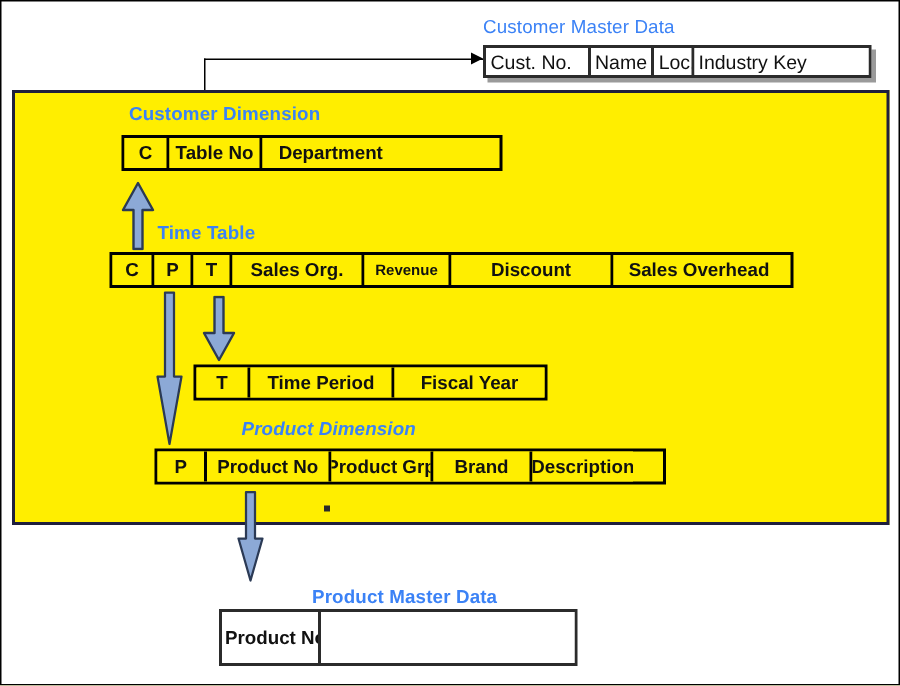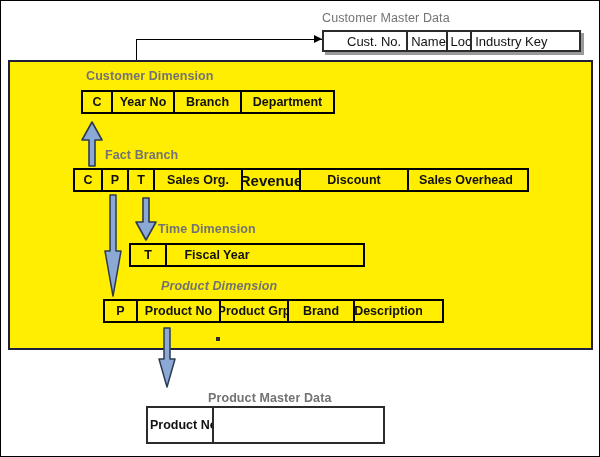--- a/index.html
+++ b/index.html
@@ -28,21 +28,21 @@
     background: #ffee00;
     border: 2px solid #1f1f3d;
     box-sizing: border-box;
   }
 
   
   .caption {
     position: absolute;
     font-weight: bold;
     font-size: 12.5px;
-    color: #737373;
+    color: #3b82f6;
     white-space: nowrap;
     letter-spacing: 0.1px;
   }
 
   
   .row {
     position: absolute;
     display: flex;
     box-sizing: border-box;
     border: 2px solid #000000;
@@ -84,21 +84,20 @@
     padding-left: 3px;
   }
   .master .cell:last-child { border-right: none; }
 
   #customer-master-table {
     left: 321px;
     top: 29px;
     width: 259px;
     height: 22px;
     box-shadow: 3px 3px 0 0 #9a9a9a;
-    padding-left: 20px;
   }
   #customer-master-table .cell { font-weight: normal; font-size: 13px; }
 
   #product-master-table {
     left: 145px;
     top: 405px;
     width: 239px;
     height: 38px;
   }
   #product-master-table .cell {
@@ -168,59 +167,58 @@
   <div class="connector" id="connector-vertical"></div>
   <div class="connector" id="connector-horizontal"></div>
   <div id="connector-arrowhead"></div>
 
   <div class="yellow-panel"></div>
 
   <div class="caption" id="caption-customer-dim">Customer Dimension</div>
 
   <div class="row" id="customer-dimension-row">
     <div class="cell" style="width:30px">C</div>
-    <div class="cell" style="width:62px">Year No</div>
-    <div class="cell" style="width:67px">Branch</div>
+    <div class="cell" style="width:62px">Table No</div>
     <div class="cell" style="width:91px">Department</div>
   </div>
 
   <div class="arrow" id="arrow-fact-to-customer">
     <svg width="24" height="46" viewBox="0 0 24 46">
       <polygon points="12,1 22,19 15,19 15,45 9,45 9,19 2,19" fill="#8ca9d6" stroke="#2b3a55" stroke-width="1.6" stroke-linejoin="round"></polygon>
     </svg>
   </div>
 
-  <div class="caption" id="caption-fact-table">Fact Branch</div>
+  <div class="caption" id="caption-fact-table">Time Table</div>
 
   <div class="row" id="fact-table-row">
     <div class="cell" style="width:28px">C</div>
     <div class="cell" style="width:26px">P</div>
     <div class="cell" style="width:26px">T</div>
     <div class="cell" style="width:88px">Sales Org.</div>
-    <div class="cell" style="width:58px;font-size:15px">Revenue</div>
+    <div class="cell" style="width:58px;font-size:10px">Revenue</div>
     <div class="cell" style="width:108px">Discount</div>
     <div class="cell" style="width:114px">Sales Overhead</div>
   </div>
 
   <div class="arrow" id="arrow-fact-to-time">
     <svg width="24" height="44" viewBox="0 0 24 44">
       <polygon points="12,43 2,25 9,25 9,1 15,1 15,25 22,25" fill="#8ca9d6" stroke="#2b3a55" stroke-width="1.6" stroke-linejoin="round"></polygon>
     </svg>
   </div>
 
   <div class="arrow" id="arrow-fact-to-product">
     <svg width="22" height="104" viewBox="0 0 22 104">
       <polygon points="11,103 3,58 8,58 8,2 14,2 14,58 19,58" fill="#8ca9d6" stroke="#2b3a55" stroke-width="1.5" stroke-linejoin="round"></polygon>
     </svg>
   </div>
 
-  <div class="caption" id="caption-time-dim">Time Dimension</div>
 
   <div class="row" id="time-dimension-row">
     <div class="cell" style="width:36px">T</div>
+    <div class="cell" style="width:96px">Time Period</div>
     <div class="cell" style="width:100px">Fiscal Year</div>
   </div>
 
   <div class="caption" id="caption-product-dim">Product Dimension</div>
 
   <div class="row" id="product-dimension-row">
     <div class="cell" style="width:33px">P</div>
     <div class="cell" style="width:83px">Product No</div>
     <div class="cell" style="width:68px">Product Grp</div>
     <div class="cell" style="width:66px">Brand</div>

